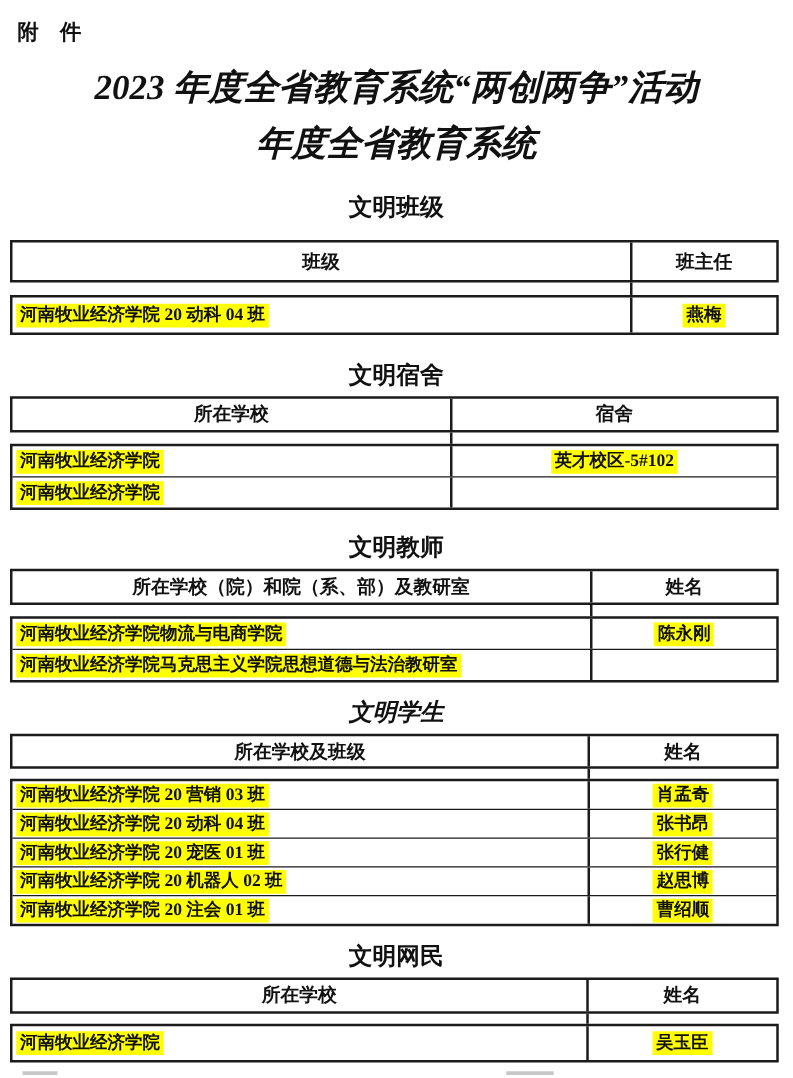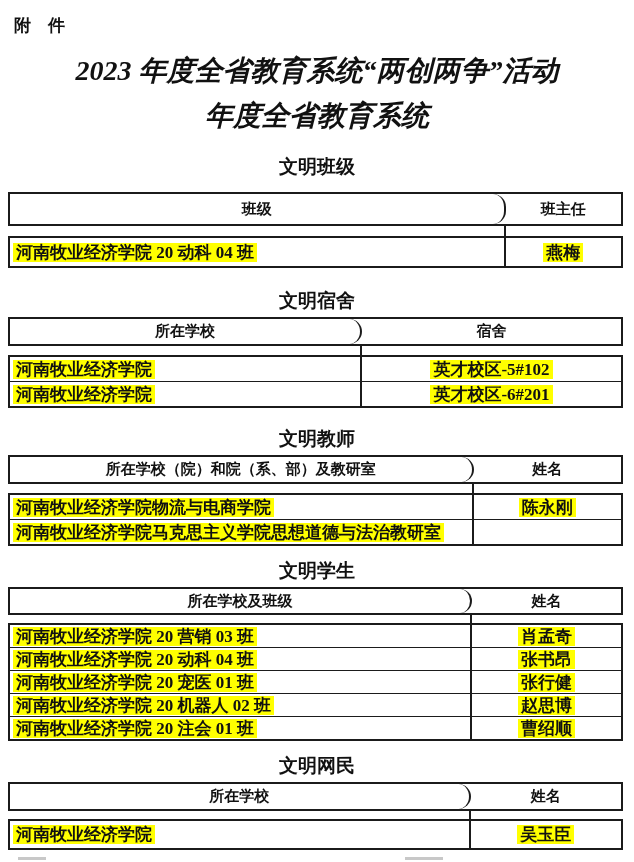--- a/index.html
+++ b/index.html
@@ -40,41 +40,41 @@
   .thead {
     display: flex;
     border: 2px solid #1b1b1b;
     background: #ffffff;
   }
   .th {
     box-sizing: border-box;
     display: flex; align-items: center; justify-content: center;
     font-size: 15px; font-weight: bold;
   }
-  .th.cl { border-right: 2px solid #1b1b1b; border-radius: 13px; }
+  .th.cl { border-right: 2px solid #1b1b1b; }
   .th.cr { flex: 1; }
   .tgap { position: relative; margin: 0 2px; }
   .stub {
     position: absolute; top: 0; bottom: 0;
     width: 2px; background: #1b1b1b;
     transform: translateX(-2px);
   }
   .tbody { border: 2px solid #1b1b1b; background: #ffffff; }
   .tr { display: flex; }
   .tr + .tr { border-top: 1.5px solid #1b1b1b; }
   .td {
     box-sizing: border-box;
     display: flex; align-items: center;
   }
   .td.cl { border-right: 2px solid #1b1b1b; padding-left: 3px; }
   .td.cr { flex: 1; justify-content: center; }
   .hl {
     background: #ffff00;
     color: #111111;
-    font-size: 17px;
+    font-size: 14px;
     font-weight: bold;
     padding: 0 3px;
     white-space: nowrap;
     line-height: 19px;
   }
   .clip-hint { position: absolute; top: 857px; left: 0; width: 100%; height: 4px; }
   .clip-hint i {
     position: absolute; top: 0; height: 3px;
     background: #c8c8c8; display: block;
   }
@@ -131,23 +131,20 @@
     </div>
     <div class="td cr" style="height: 24px;">
       <span class="hl">英才校区-5#102</span>
     </div>
   </div>
 
   <div class="tr">
     <div class="td cl" style="width: 57.6%; height: 24px;">
       <span class="hl">河南牧业经济学院</span>
     </div>
-    <div class="td cr" style="height: 24px;">
-      <span class="hl">英才校区-6#201</span>
-    </div>
   </div>
 </div>
     </div>
   </section>
 
   <section class="sec" style="margin-top: 20px;">
     <h2 class="sec-heading" style="margin-bottom: 5px;">文明教师</h2>
     <div class="tbl">
       <div class="thead">
         <div class="th cl" style="width: 75.9%; height: 25px;">所在学校（院）和院（系、部）及教研室</div>
@@ -169,21 +166,21 @@
   <div class="tr">
     <div class="td cl" style="width: 75.9%; height: 24px;">
       <span class="hl">河南牧业经济学院马克思主义学院思想道德与法治教研室</span>
     </div>
   </div>
 </div>
     </div>
   </section>
 
   <section class="sec" style="margin-top: 14px;">
-    <h2 class="sec-heading" style="margin-bottom: 5px;">文明学生</h2>
+    <h2 class="sec-heading" style="margin-bottom: 5px; font-style: italic;">文明学生</h2>
     <div class="tbl">
       <div class="thead">
         <div class="th cl" style="width: 75.6%; height: 24px;">所在学校及班级</div>
         <div class="th cr" style="height: 24px;">姓名</div>
       </div>
       <div class="tgap" style="height: 8px;">
         <i class="stub" style="left: 75.6%;"></i>
       </div>
       <div class="tbody">
   <div class="tr">

